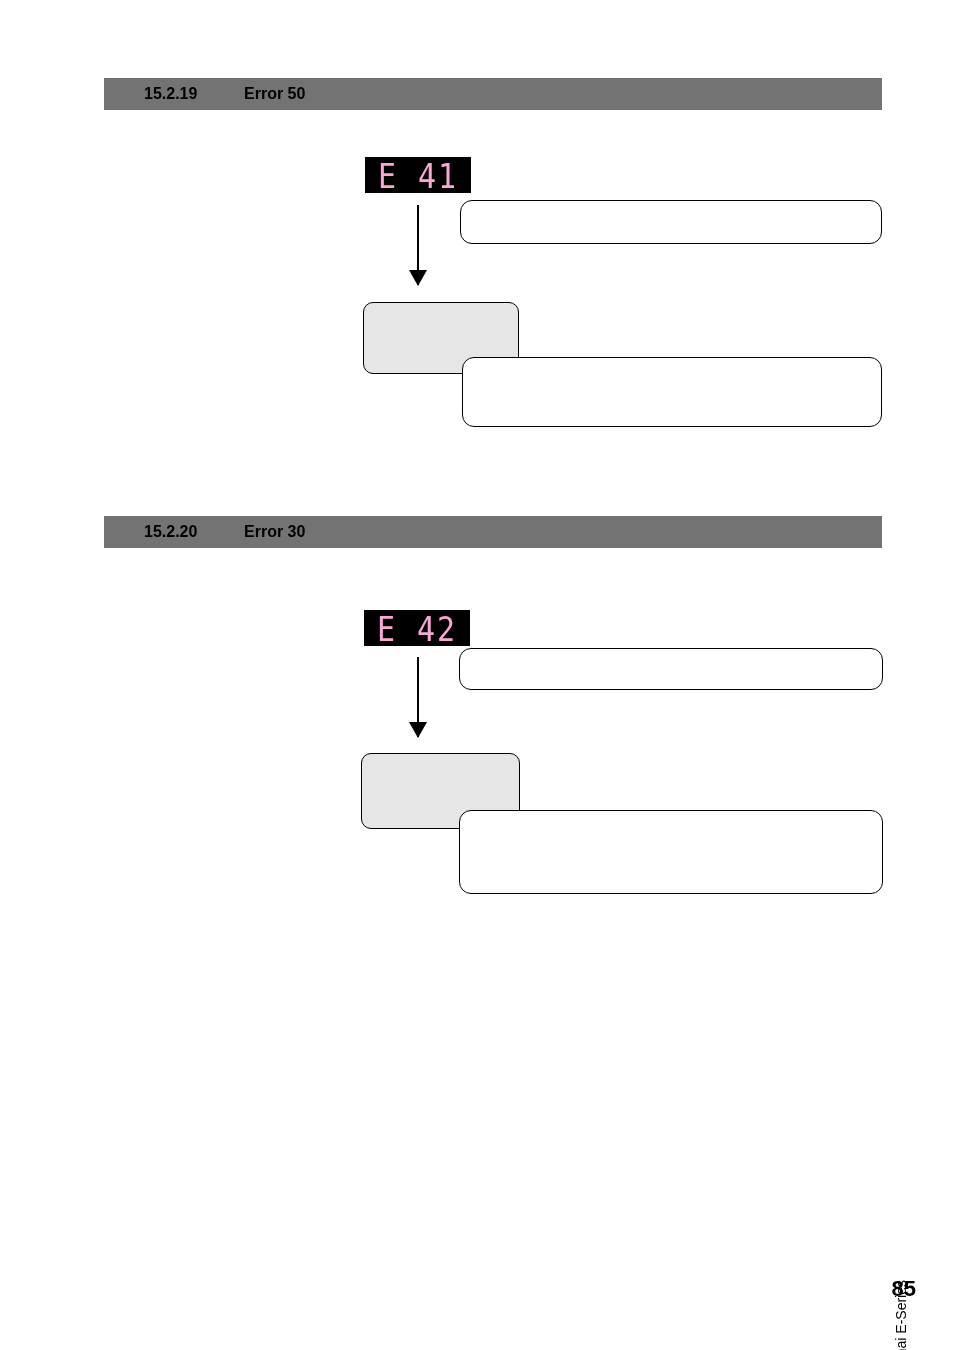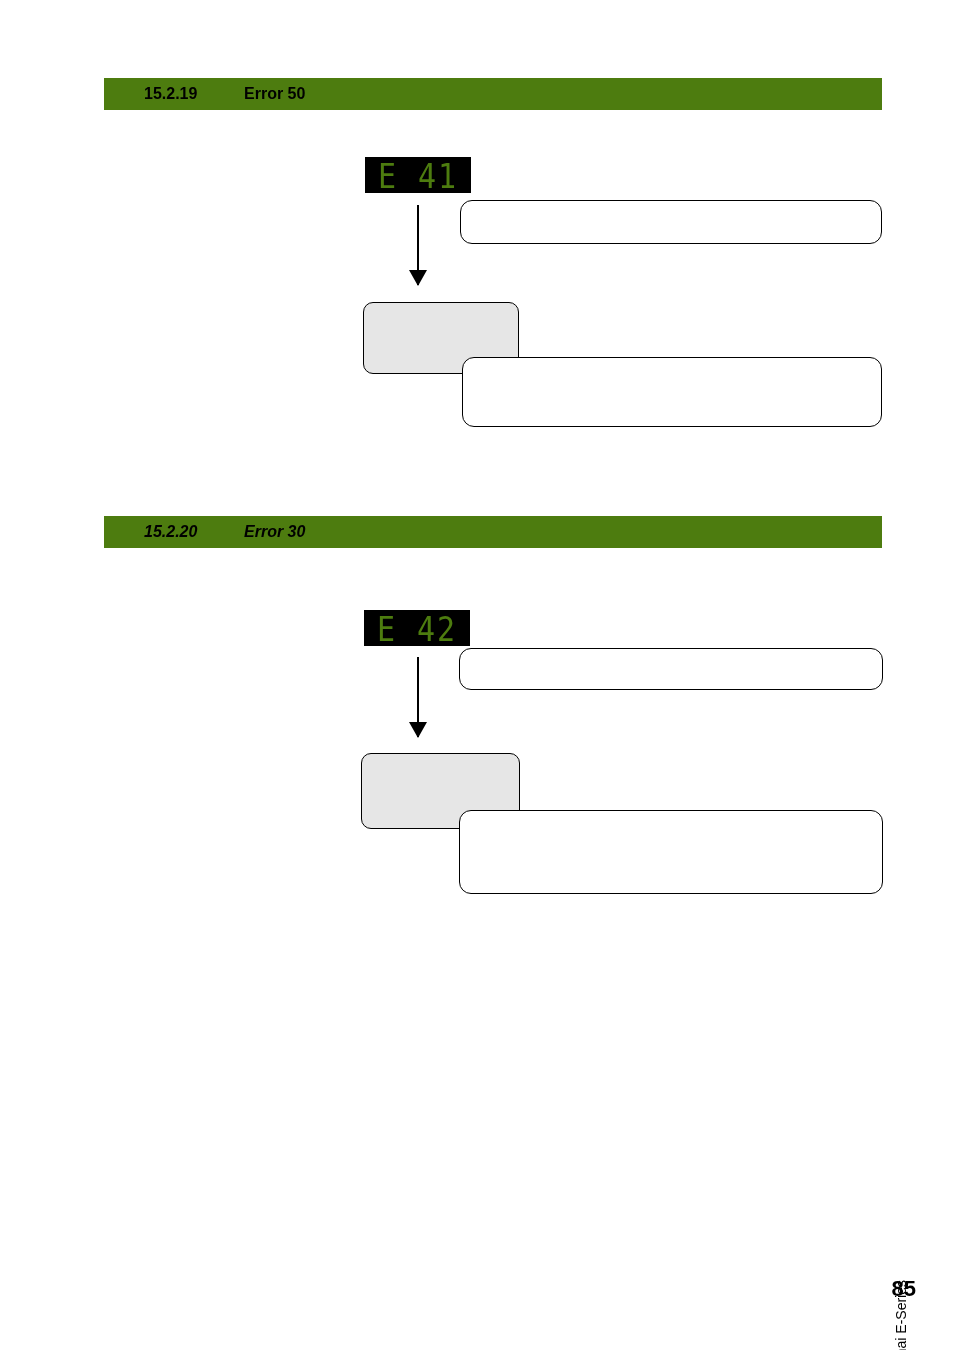--- a/index.html
+++ b/index.html
@@ -4,35 +4,35 @@
 <style>
   * { box-sizing: border-box; margin: 0; padding: 0; }
   html, body { width: 954px; height: 1350px; background: #fff; font-family: Arial, Helvetica, sans-serif; color: #000; }
   .page { position: relative; width: 954px; height: 1350px; }
 
   .section-header {
     position: absolute;
     left: 104px;
     width: 778px;
     height: 32px;
-    background: #4d7c0f;
+    background: #737373;
     display: flex;
     align-items: center;
     padding-left: 40px;
     font-weight: bold;
     font-size: 16px;
   }
   .section-header .num { width: 100px; }
 
   .display-badge {
     position: absolute;
     width: 106px;
     height: 38px;
     background: #000;
-    color: #4d7c0f;
+    color: #f9a8d4;
     display: flex;
     align-items: center;
     justify-content: center;
     font-family: "Segment7", "DSEG7 Classic", "Courier New", monospace;
     font-size: 30px;
     letter-spacing: 2px;
     border-bottom: 2px solid #fff;
   }
   .display-badge .seg {
     font-family: monospace;
@@ -103,21 +103,21 @@
   </div>
 
   <div class="callout-box" style="top:200px; left:460px; width:422px; height:44px;"></div>
 
   <div class="arrow" style="top:205px; left:417px; height:80px;"></div>
 
   <div class="action-box" style="top:302px; left:363px; width:156px; height:72px;"></div>
 
   <div class="callout-box" style="top:357px; left:462px; width:420px; height:70px;"></div>
 
-  <div class="section-header" style="top:516px;font-style:italic;">
+  <div class="section-header" style="top:516px;">
     <span class="num">15.2.20</span>
     <span>Error 30</span>
   </div>
 
   <div class="display-badge" style="top:610px; left:364px;">
     <span class="seg">E  42</span>
   </div>
 
   <div class="callout-box" style="top:648px; left:459px; width:424px; height:42px;"></div>
 

